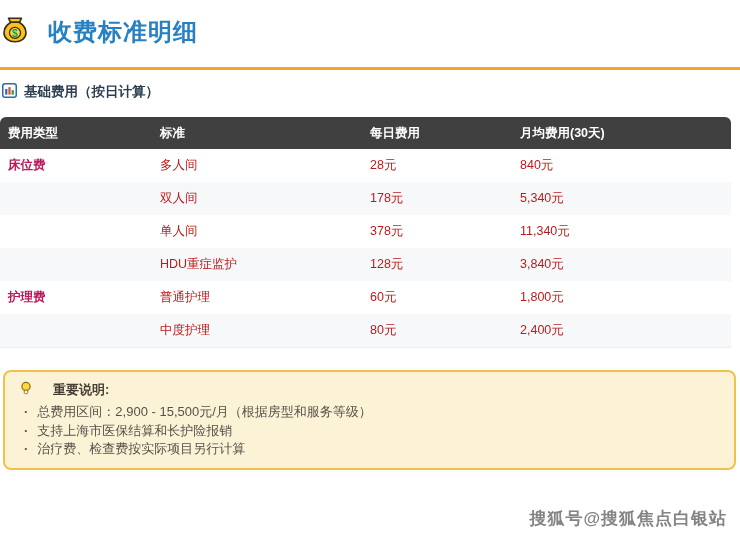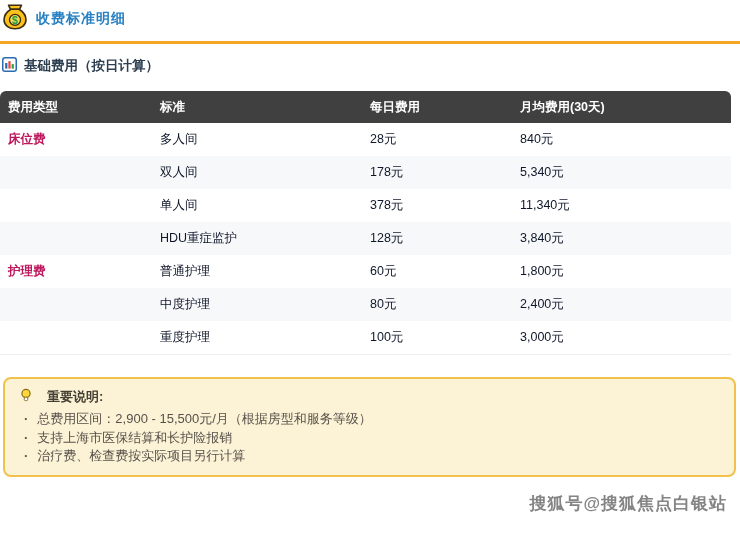--- a/index.html
+++ b/index.html
@@ -12,22 +12,22 @@
     color: #474747;
   }
 
   
   .page-header {
     display: flex; align-items: center; gap: 8px;
     padding: 4px 0 7px 2px;
     border-bottom: 3px solid #f5a623;
   }
   .page-header h1 {
-    margin: 0;
-    font-size: 14px;
+    margin: 12px;
+    font-size: 24px;
     font-weight: bold;
     color: #2680c2;
     letter-spacing: 1px;
   }
 
   
   .section-header {
     display: flex; align-items: center; gap: 7px;
     margin: 13px 14px 0 2px;
     font-size: 13.5px;
@@ -49,37 +49,37 @@
     font-weight: bold;
     text-align: left;
     height: 32px;
     padding: 0 8px;
   }
   .fee-table thead th:first-child { border-top-left-radius: 6px; }
   .fee-table thead th:last-child  { border-top-right-radius: 6px; }
   .fee-table tbody td {
     height: 33px;
     padding: 0 8px;
-    color: #0f172a;
+    color: #b91c1c;
   }
   .fee-table tbody tr:nth-child(even) { background: #f7f8fa; }
   .fee-table td.cat { font-weight: bold; color: #be185d; }
 
   
   .note-box {
     box-sizing: border-box;
     margin: 22px 0 0 3px;
     width: 733px;
     background: #fcf3d7;
     border: 2px solid #f0c14b;
     border-radius: 8px;
     padding: 9px 14px 9px 14px;
   }
   .note-title {
-    display: flex; align-items: center; gap: 14px;
+    display: flex; align-items: center; gap: 20px;
     font-size: 13px;
     font-weight: bold;
     color: #453f33;
     margin-bottom: 4px;
   }
   .note-list { margin: 0; padding: 0; list-style: none; }
   .note-list li {
     font-size: 13px;
     line-height: 18.5px;
     color: #57514a;
@@ -88,21 +88,21 @@
     content: "\00B7";
     font-weight: bold;
     margin: 0 9px 0 5px;
     color: #57514a;
   }
 
   
   .watermark {
     position: absolute;
     right: 13px;
-    bottom: 24px;
+    bottom: 9px;
     font-size: 17px;
     font-weight: bold;
     color: #848484;
     letter-spacing: 1px;
     text-shadow:
       -1px -1px 0 #fff, 1px -1px 0 #fff,
       -1px  1px 0 #fff, 1px  1px 0 #fff,
        0 0 3px #fff;
   }
 
@@ -179,26 +179,20 @@
       <td class="cat">护理费</td>
       <td>普通护理</td>
       <td>60元</td>
       <td>1,800元</td>
     </tr>
     <tr>
       <td class="cat"></td>
       <td>中度护理</td>
       <td>80元</td>
       <td>2,400元</td>
-    </tr>
-    <tr>
-      <td class="cat"></td>
-      <td>重度护理</td>
-      <td>100元</td>
-      <td>3,000元</td>
     </tr>
   </tbody>
 </table>
 
 <div class="note-box">
   <div class="note-title">
     <span class="icon">
       <svg width="14" height="15" viewBox="0 0 20 22">
         <circle cx="10" cy="8" r="6" fill="#ffd93b" stroke="#8a6d1a" stroke-width="1.8"></circle>
         <path d="M7.5 13.5 h5 v3.5 a1.5 1.5 0 0 1 -1.5 1.5 h-2 a1.5 1.5 0 0 1 -1.5 -1.5 z" fill="#ffffff" stroke="#8a6d1a" stroke-width="1.4"></path>

